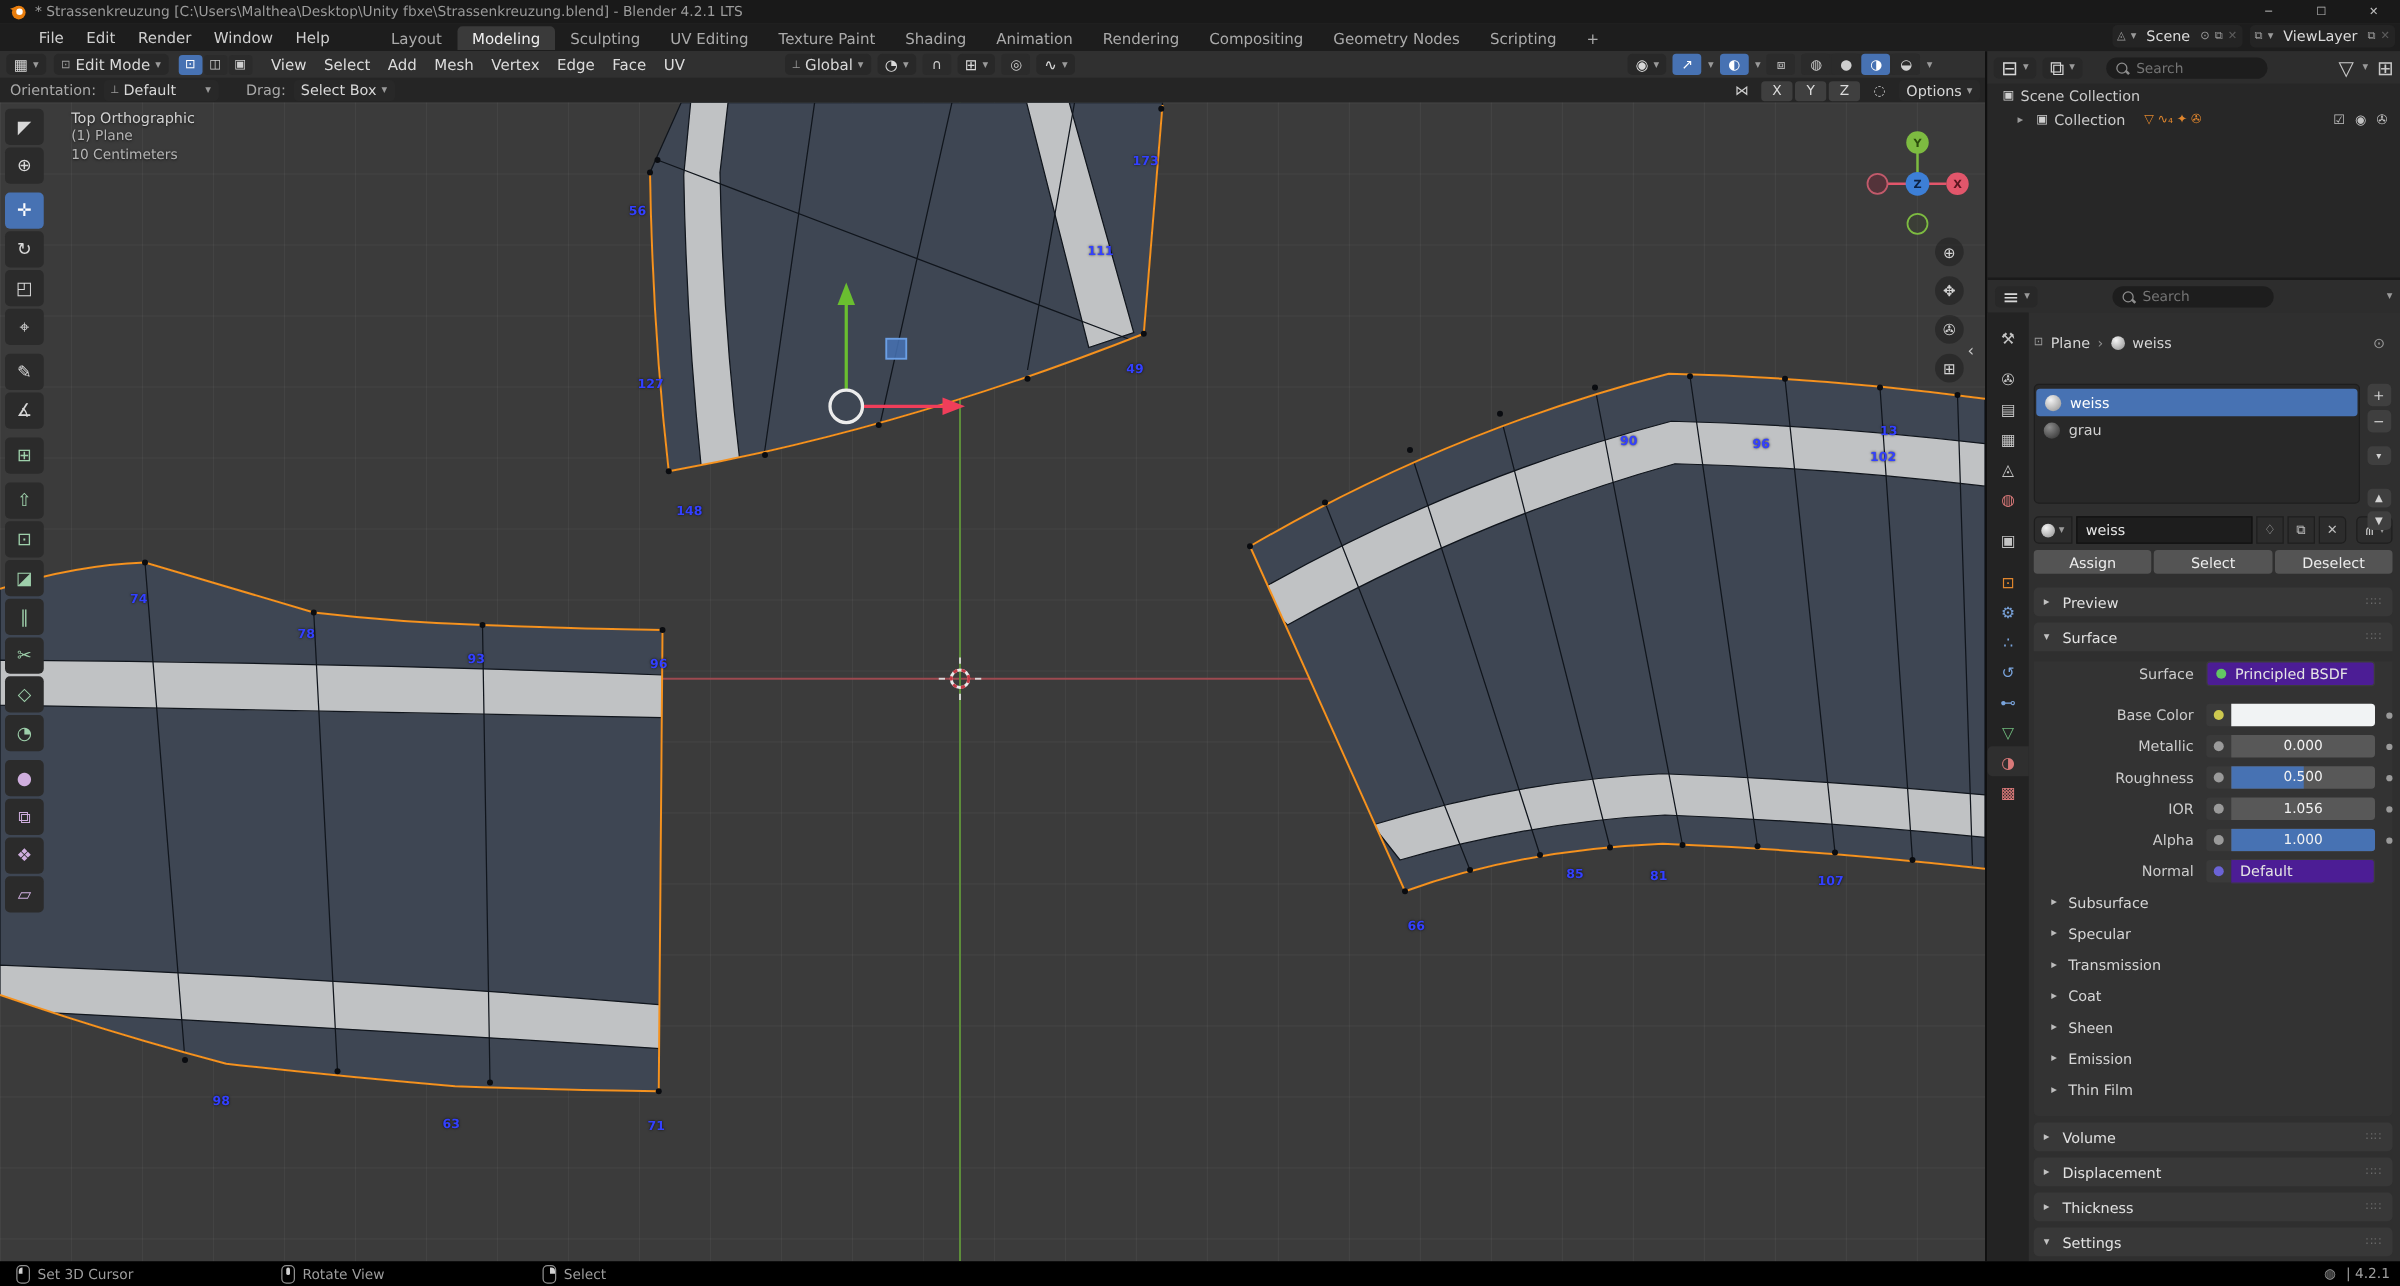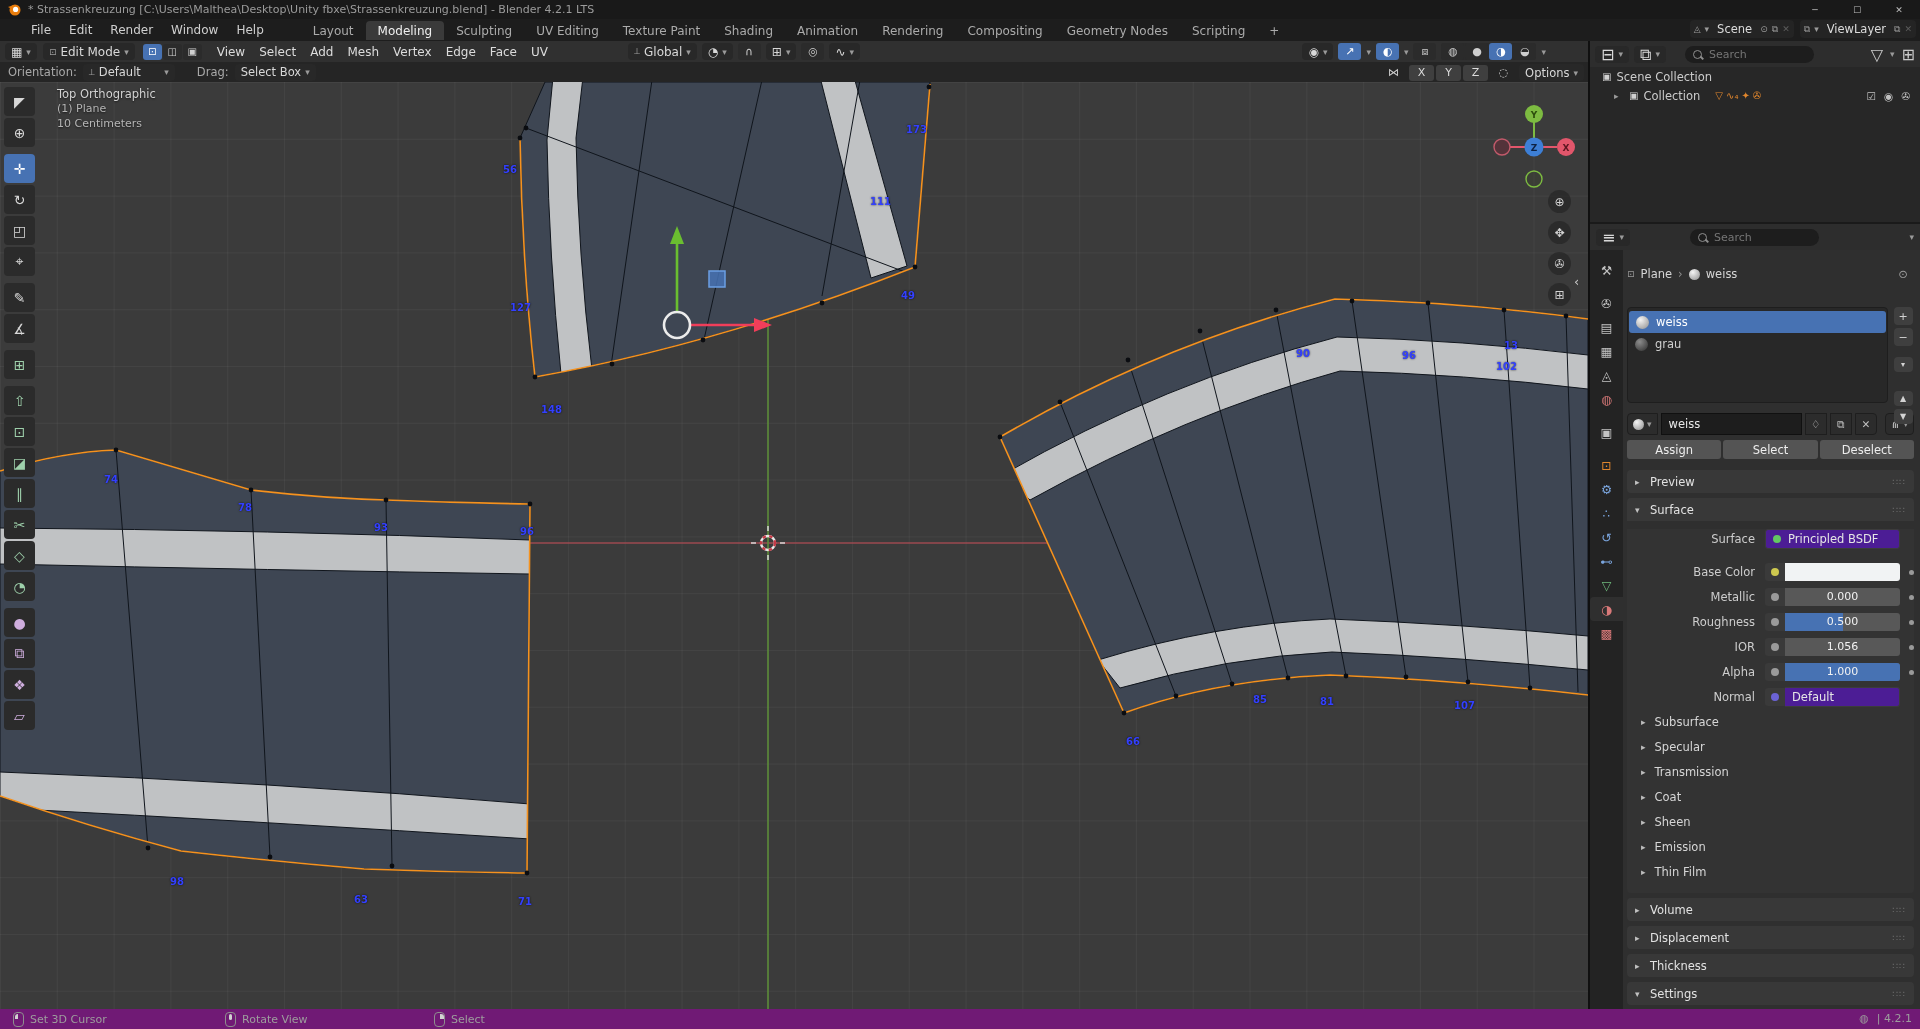--- a/index.html
+++ b/index.html
@@ -142,21 +142,21 @@
   .track{position:relative;flex:1;height:18px;background:#585858;border-radius:0 3px 3px 0;overflow:hidden;}
   .track .fill{position:absolute;left:0;top:0;bottom:0;background:#4772b3;}
   .track .val{position:absolute;left:0;right:0;top:1.5px;text-align:center;color:#f2f2f2;font-size:11px;}
   .menuwide{flex:1;height:18px;background:#4c1d95;border:1px solid #3c3c3c;border-radius:3px;display:flex;
             align-items:center;gap:7px;padding:0 7px;color:#e5e5e5;}
   .swatch{flex:1;height:18px;background:#f1f3f4;border-radius:0 3px 3px 0;}
   .deco{position:absolute;right:0;width:5px;height:5px;border-radius:50%;background:#9a9a9a;}
   .subrow{display:flex;align-items:center;height:20px;margin:5px 0 5px 14px;color:#d6d6d6;gap:9px;}
   .subrow .chev{font-size:9px;color:#bdbdbd;}
   
-  .statusbar{position:absolute;left:0;bottom:0;width:100%;height:20px;background:#701a75;font-size:11px;color:#9d9d9d;}
+  .statusbar{position:absolute;left:0;bottom:0;width:100%;height:20px;background:#000000;font-size:11px;color:#9d9d9d;}
   .sb-item{position:absolute;top:3px;display:flex;align-items:center;}
   .mouse{display:inline-block;width:9px;height:13px;border:1px solid #8e8e8e;border-radius:4px;position:relative;margin-right:6px;}
   .mouse::before{content:"";position:absolute;background:#d2d2d2;}
   .lmb .mouse::before{left:0.5px;top:0.5px;width:3.5px;height:5px;border-radius:3px 0 0 0;}
   .mmb .mouse::before{left:3px;top:1px;width:2.5px;height:6px;border-radius:2px;}
   .rmb .mouse::before{right:0.5px;top:0.5px;width:3.5px;height:5px;border-radius:0 3px 0 0;}
   .sb-version{position:absolute;right:8px;top:3px;display:flex;gap:8px;color:#9d9d9d;}
 </style>
 </head>
 <body>

